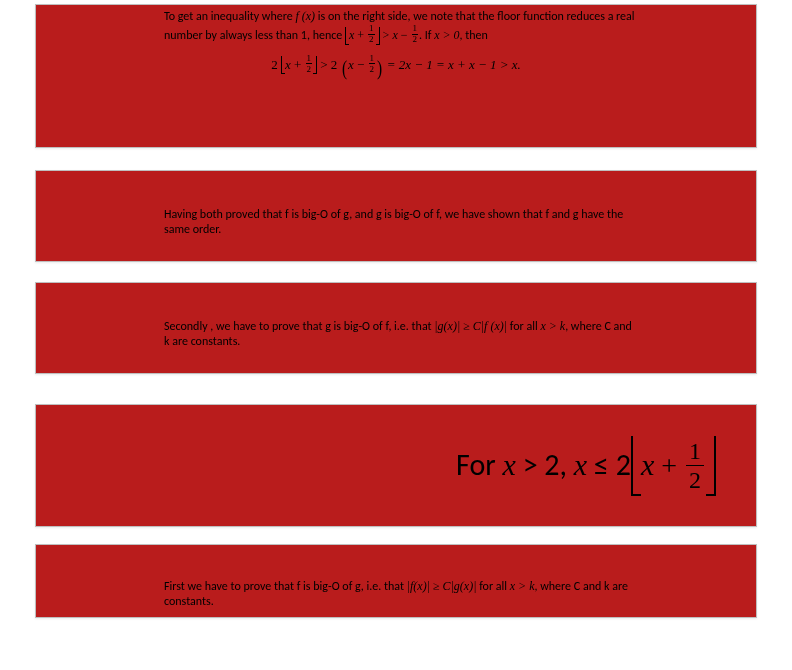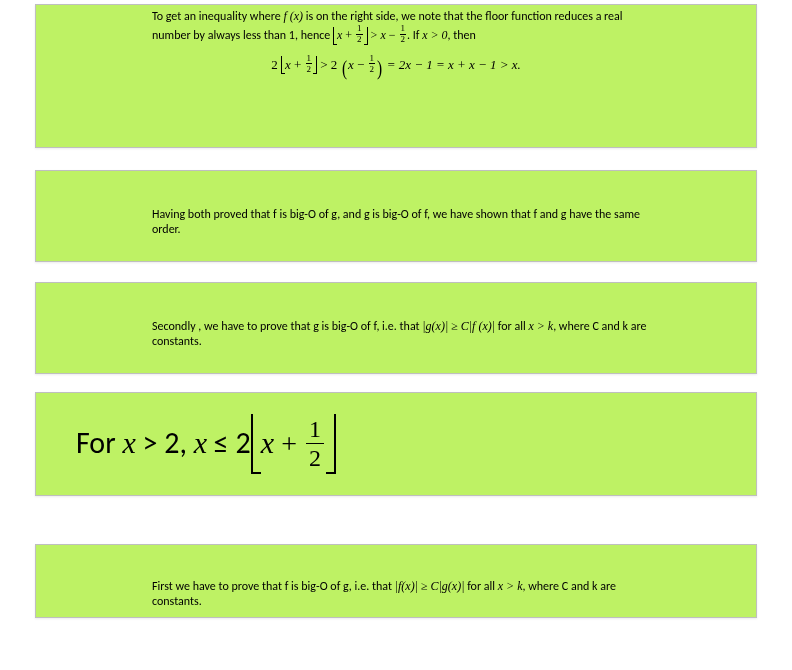--- a/index.html
+++ b/index.html
@@ -18,29 +18,29 @@
     height: 670px;
     position: relative;
     box-sizing: border-box;
   }
   .card {
     position: absolute;
     left: 35px;
     right: 35px;
     border: 1px solid #bfbfbf;
     box-shadow: 0 1px 2px rgba(0,0,0,0.08);
-    background: #bef264;
+    background: #b91c1c;
     box-sizing: border-box;
-    padding: 10px 6px;
+    padding: 10px 18px;
   }
   
   #card1 { top: 4px;   height: 144px; padding-top: 4px;}
   #card2 { top: 170px; height: 92px; padding-top: 36px;}
   #card3 { top: 282px; height: 92px; padding-top: 36px;}
-  #card4 { top: 392px; height: 104px; display:flex; align-items:center; justify-content:flex-start; padding-left:40px; padding-right:40px;}
+  #card4 { top: 404px; height: 123px; display:flex; align-items:center; justify-content:flex-end; padding-left:40px; padding-right:40px;}
   #card5 { top: 544px; height: 74px; padding-top: 34px;}
 
   .body-text {
     font-size: 12px;
     line-height: 1.28;
   }
   #card1 .body-text { padding-left: 110px; padding-right: 100px; }
   #card1 .therefore { padding-left: 110px; margin-top: 4px;}
   #card2 .body-text,
   #card3 .body-text,

